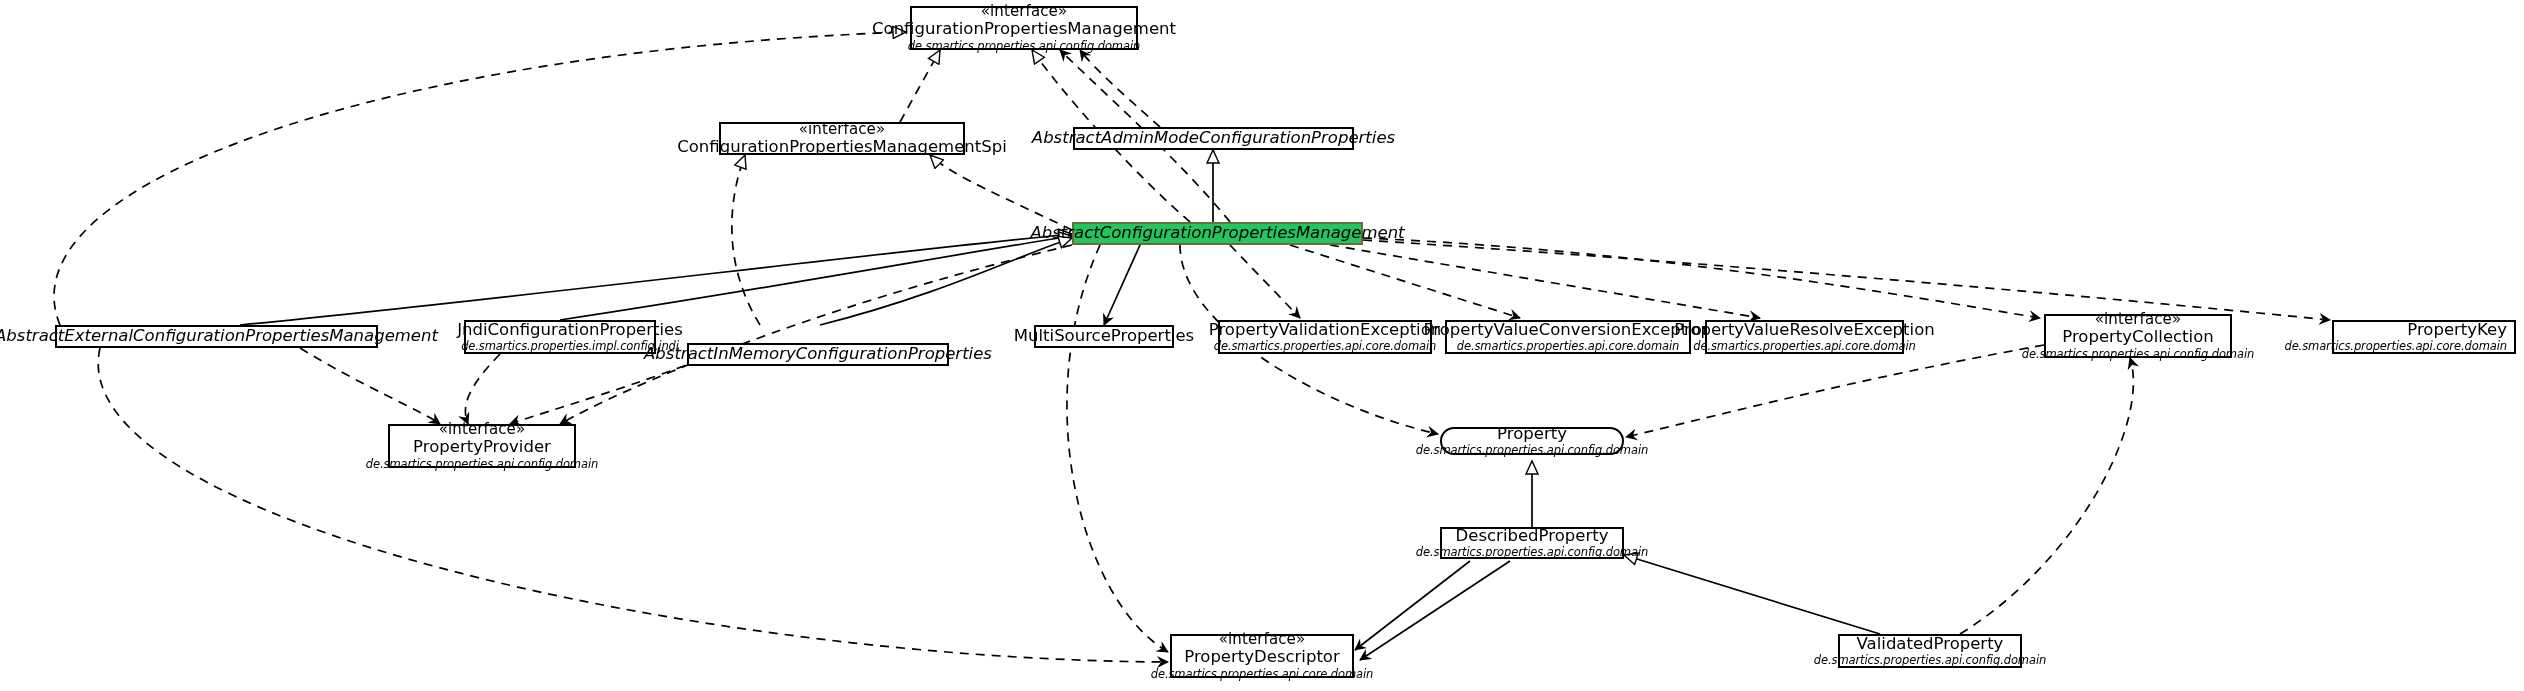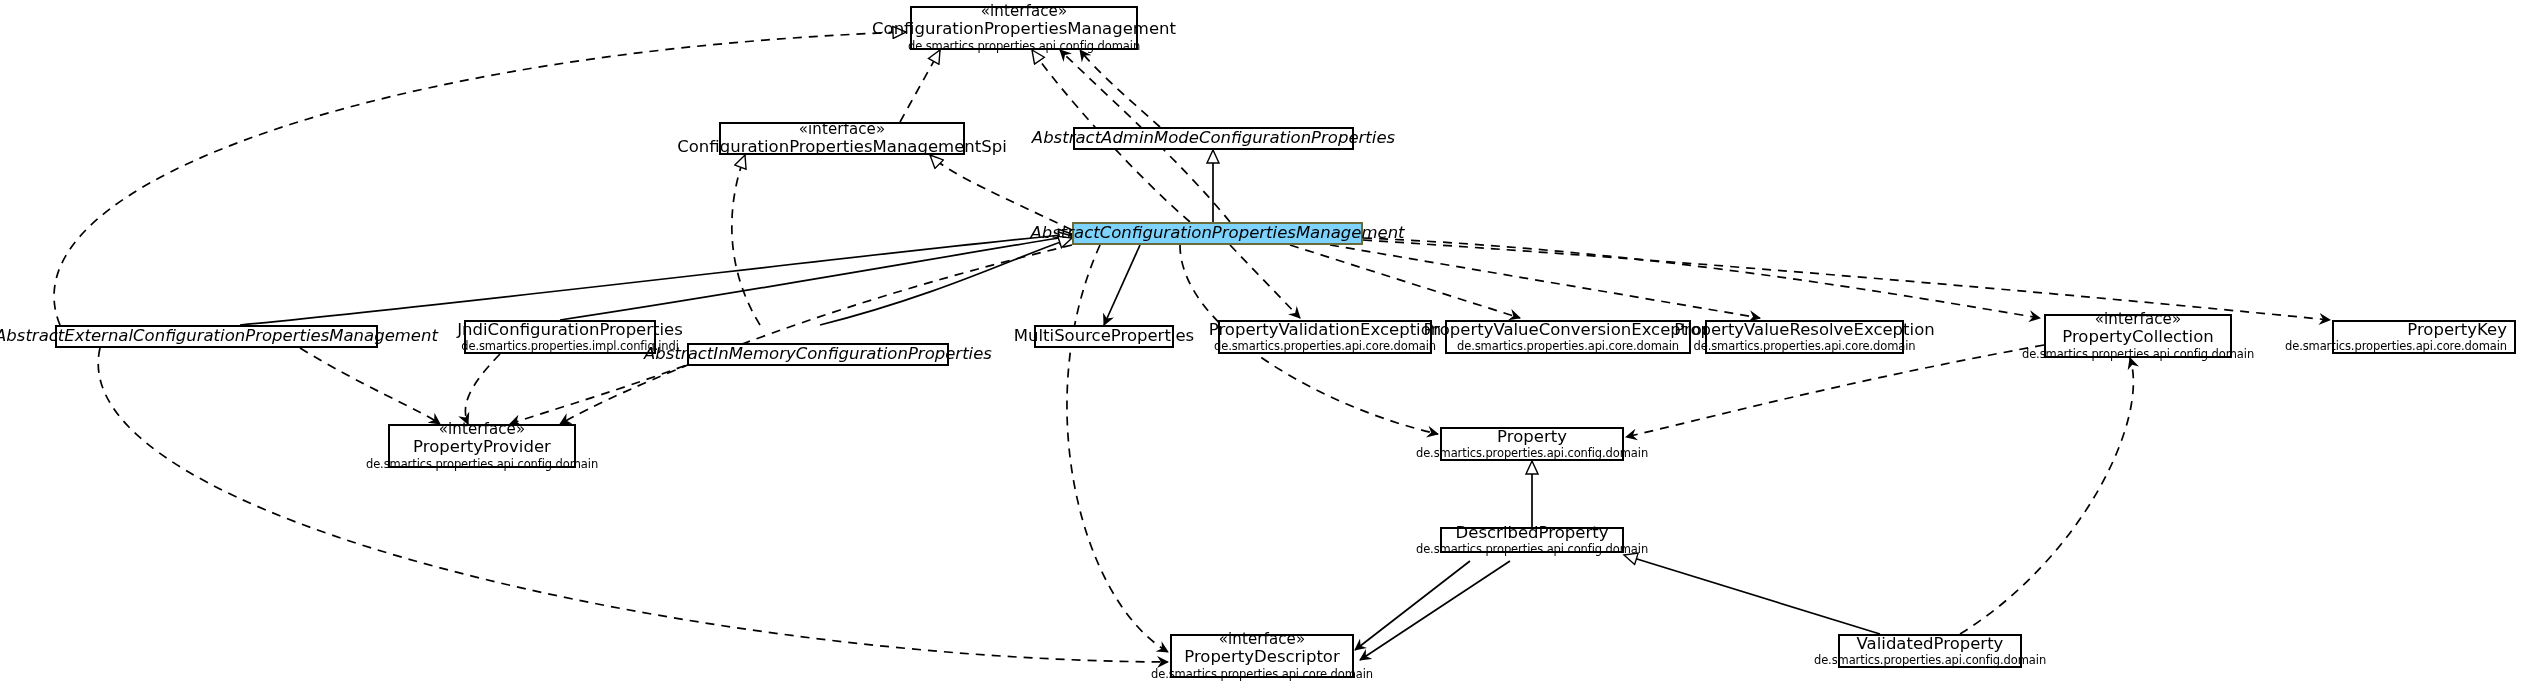--- a/index.html
+++ b/index.html
@@ -37,37 +37,38 @@
     flex-direction: column;
     align-items: center;
     justify-content: center;
     text-align: center;
     line-height: 1.12;
     color: #000000;
     white-space: nowrap;
     padding: 2px 7px;
   }
   .node.highlight {
-    background: #7dd3fc;
+    background: #22c55e;
     border: 2px solid #6b6b3a;
   }
   .stereotype {
     font-size: 15px;
     letter-spacing: 0.1px;
   }
   .nodename {
     font-size: 16.5px;
   }
   .nodename.abstract {
     font-style: italic;
   }
   .pkg {
     font-size: 11.5px;
     letter-spacing: -0.1px;
     margin-top: 1px;
+    font-style: italic;
   }
 </style>
 </head>
 <body>
 
 <div id="diagram">
 
   <svg id="edges" viewBox="0 0 2524 691" width="2524" height="691" xmlns="http://www.w3.org/2000/svg">
     <defs>
       <marker id="m-open" markerWidth="14" markerHeight="12" refX="11" refY="6" orient="auto" markerUnits="userSpaceOnUse">
@@ -159,25 +160,25 @@
       </div>
       <div class="node" style="left: 2332px; top: 320px; width: 184px; height: 34px; align-items: flex-end;">
         <div class="nodename">PropertyKey</div>
         <div class="pkg">de.smartics.properties.api.core.domain</div>
       </div>
       <div class="node" style="left: 388px; top: 424px; width: 188px; height: 44px;">
         <div class="stereotype">«interface»</div>
         <div class="nodename">PropertyProvider</div>
         <div class="pkg">de.smartics.properties.api.config.domain</div>
       </div>
-      <div class="node" style="left: 1440px; top: 427px; width: 184px; height: 34px;">
+      <div class="node" style="left: 1440px; top: 427px; width: 184px; height: 28px; border-radius: 16px;">
         <div class="nodename">Property</div>
         <div class="pkg">de.smartics.properties.api.config.domain</div>
       </div>
-      <div class="node" style="left: 1440px; top: 527px; width: 184px; height: 26px;">
+      <div class="node" style="left: 1440px; top: 527px; width: 184px; height: 32px;">
         <div class="nodename">DescribedProperty</div>
         <div class="pkg">de.smartics.properties.api.config.domain</div>
       </div>
       <div class="node" style="left: 1170px; top: 634px; width: 184px; height: 44px;">
         <div class="stereotype">«interface»</div>
         <div class="nodename">PropertyDescriptor</div>
         <div class="pkg">de.smartics.properties.api.core.domain</div>
       </div>
       <div class="node" style="left: 1838px; top: 634px; width: 184px; height: 34px; text-align: center;">
         <div class="nodename">ValidatedProperty</div>

